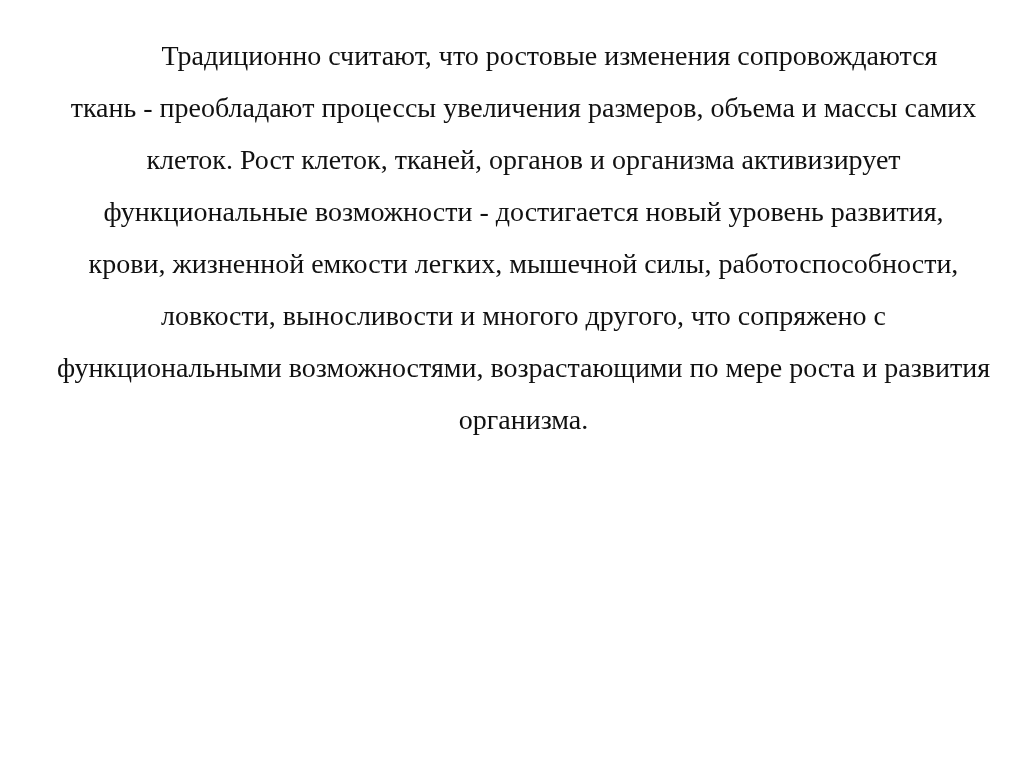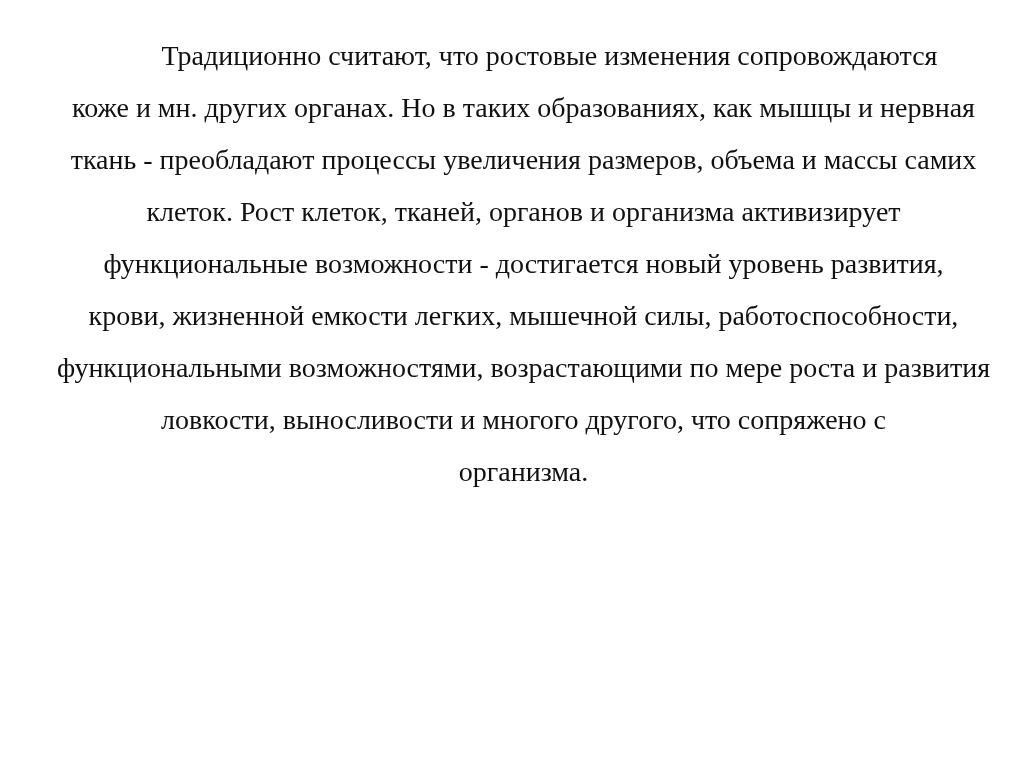--- a/index.html
+++ b/index.html
@@ -35,22 +35,21 @@
   .text-line.first {
     text-indent: 52px;
   }
 </style>
 </head>
 <body style="--page-bg: #ffffff; --text-color: #111111;">
 
 <div class="slide">
   <div class="paragraph">
     <div class="text-line first">Традиционно считают, что ростовые изменения сопровождаются</div>
-    <div class="text-line">коже и мн. других органах. Но в таких образованиях, как мышцы и нервная</div>
     <div class="text-line">ткань - преобладают процессы увеличения размеров, объема и массы самих</div>
     <div class="text-line">клеток. Рост клеток, тканей, органов и организма активизирует</div>
     <div class="text-line">функциональные возможности - достигается новый уровень развития,</div>
     <div class="text-line">крови, жизненной емкости легких, мышечной силы, работоспособности,</div>
+    <div class="text-line">ловкости, выносливости и многого другого, что сопряжено с</div>
     <div class="text-line">функциональными возможностями, возрастающими по мере роста и развития</div>
-    <div class="text-line">ловкости, выносливости и многого другого, что сопряжено с</div>
     <div class="text-line">организма.</div>
   </div>
 </div>
 
 </body></html>

